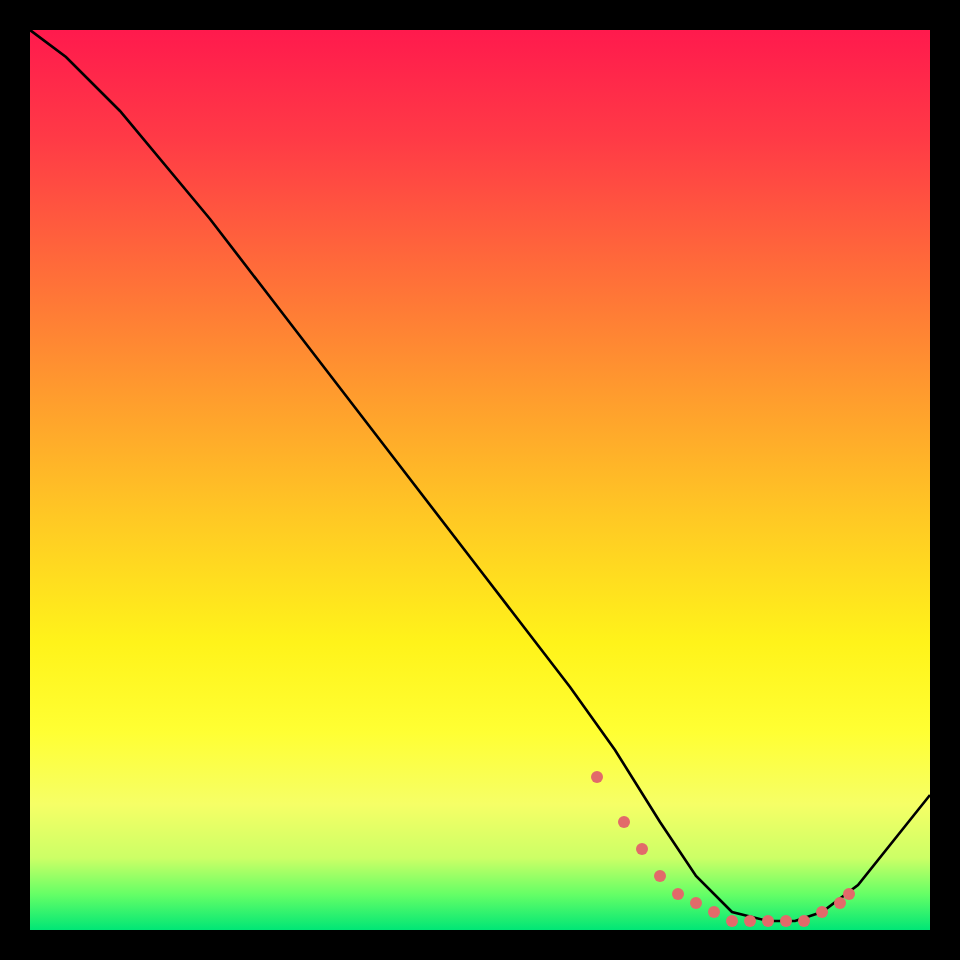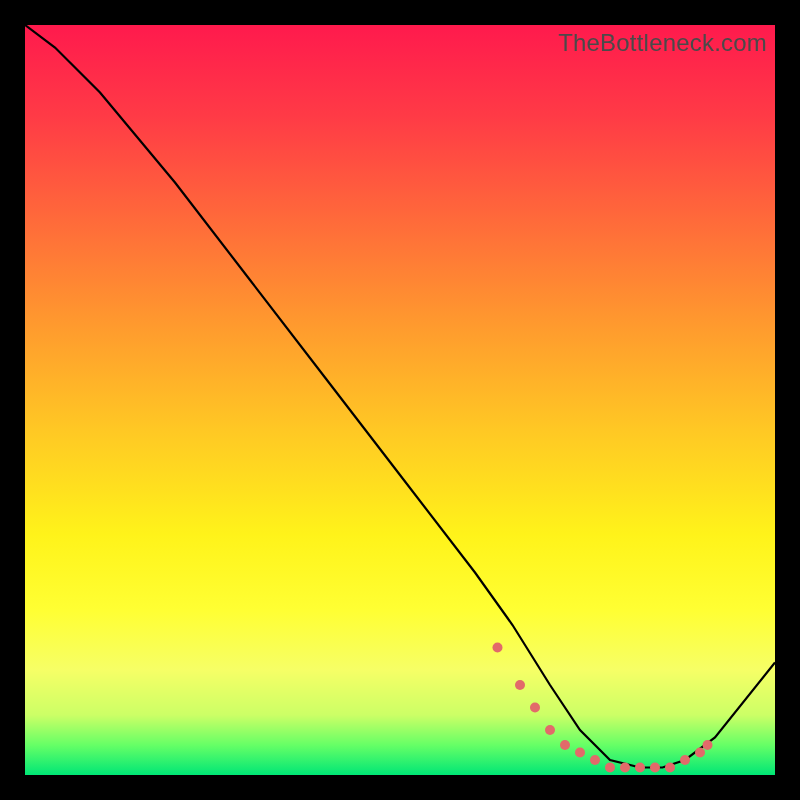--- a/index.html
+++ b/index.html
@@ -53,21 +53,20 @@
     top: 0;
     width: 750px;
     height: 750px;
   }
 </style>
 </head>
 <body>
 
 <div class="frame">
   <div class="plot">
-    <div class="watermark">TheBottleneck.com</div>
     <svg class="curve" viewBox="0 0 750 750" preserveAspectRatio="none">
       <path id="curve-path" fill="none" stroke="#000" stroke-width="2.2" d="M0.0 0.0 L30.0 22.5 L75.0 67.5 L150.0 157.5 L225.0 255.0 L300.0 352.5 L375.0 450.0 L450.0 547.5 L487.5 600.0 L525.0 660.0 L555.0 705.0 L585.0 735.0 L615.0 742.5 L637.5 742.5 L660.0 735.0 L690.0 712.5 L750.0 637.5"></path>
       <g id="marker-group">
           <circle cx="472.5" cy="622.5" r="5" fill="#e26a6a"></circle>
           <circle cx="495.0" cy="660.0" r="5" fill="#e26a6a"></circle>
           <circle cx="510.0" cy="682.5" r="5" fill="#e26a6a"></circle>
           <circle cx="525.0" cy="705.0" r="5" fill="#e26a6a"></circle>
           <circle cx="540.0" cy="720.0" r="5" fill="#e26a6a"></circle>
           <circle cx="555.0" cy="727.5" r="5" fill="#e26a6a"></circle>
           <circle cx="570.0" cy="735.0" r="5" fill="#e26a6a"></circle>

